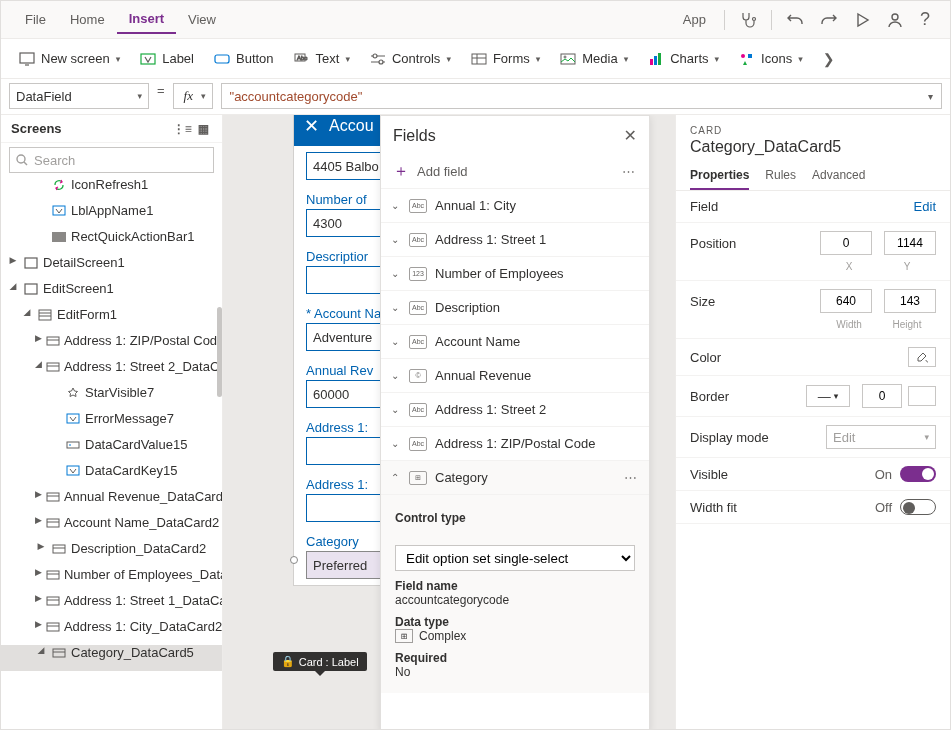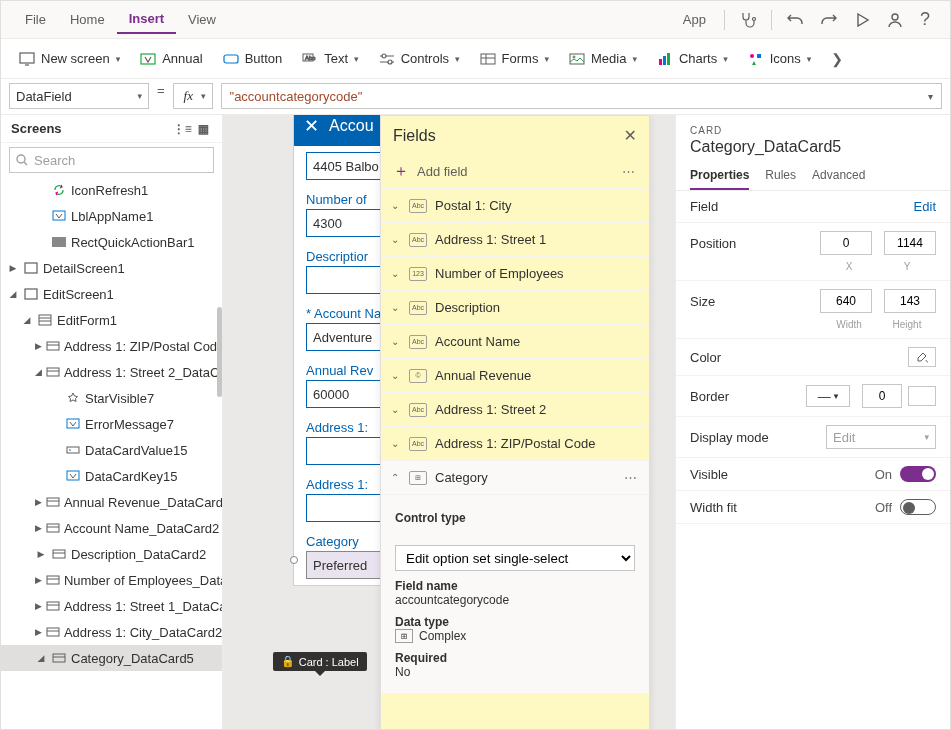--- a/index.html
+++ b/index.html
@@ -31,42 +31,42 @@
   .main { display: flex; height: calc(730px - 38px - 40px - 36px); }
 
   
   .tree { width: 222px; border-right: 1px solid #edebe9; background: #fff; display:flex; flex-direction:column; }
   .tree-head { display: flex; align-items: center; padding: 6px 10px; border-bottom: 1px solid #f3f2f1; font-weight:600;}
   .tree-head .sp { flex:1;}
   .tree-head .mini { font-size:12px; color:#605e5c; padding:0 3px; cursor:pointer;}
   .tree-search { margin: 4px 8px; height: 26px; border: 1px solid #c8c6c4; display:flex; align-items:center; padding:0 6px; color:#a19f9d;}
   .tree-search svg { margin-right:6px;}
   .tree-body { overflow-y:auto; flex:1; position:relative;}
-  .node { display:flex; align-items:center; height:26px; padding-right:4px; cursor:pointer; white-space:nowrap; overflow:hidden;}
+  .node { display:flex; align-items:flex-start; height:26px; padding-right:4px; cursor:pointer; white-space:nowrap; overflow:hidden;}
   .node.sel { background:#e1dfdd;}
   .node .tw { width:12px; text-align:center; font-size:9px; color:#605e5c;}
   .node .ic { width:16px; height:16px; margin:0 4px; display:inline-flex; align-items:center; justify-content:center;}
   .scroll-thumb { position:absolute; right:0; top:130px; width:5px; height:90px; background:#c8c6c4; border-radius:3px;}
 
   
   .canvas { flex:1; background:#ebe9e7; position:relative; overflow:hidden;}
   .form-bg { position:absolute; left:70px; top:-10px; width:300px; background:#fff; border:1px solid #d2d0ce;}
   .form-title { background:#0063b1; color:#fff; height:40px; display:flex; align-items:center; padding:0 10px; gap:10px; font-size:16px;}
   .frow { padding:6px 12px; }
   .frow .lbl { color:#0063b1; font-size:13px; margin-bottom:2px;}
   .frow .val { border:1px solid #0063b1; height:28px; padding:2px 6px; display:flex; align-items:center;}
   .frow.req .lbl::before { content:"* "; color:#0063b1;}
   .sel-card { position:relative;}
   .sel-card .val { background:#e9e2ef; border:1px solid #888;}
   .handle { position:absolute; width:8px; height:8px; background:#fff; border:1px solid #888; border-radius:50%;}
   .tooltip { position:absolute; background:#323130; color:#fff; font-size:11px; padding:3px 8px; border-radius:2px; left:50px; top:537px; display:flex; align-items:center; gap:4px;}
   .tooltip::after{content:""; position:absolute; bottom:-5px; left:50%; margin-left:-5px; border:5px solid transparent; border-top-color:#323130; border-bottom:none;}
 
   
-  .fields-panel { position:absolute; left:157px; top:0; width:270px; bottom:0; background:#fef9c3; border:1px solid #e1dfdd; box-shadow:0 2px 8px rgba(0,0,0,.1); display:flex; flex-direction:column;}
+  .fields-panel { position:absolute; left:157px; top:0; width:270px; bottom:0; background:#ffffff; border:1px solid #e1dfdd; box-shadow:0 2px 8px rgba(0,0,0,.1); display:flex; flex-direction:column;}
   .fp-head { display:flex; align-items:center; padding:10px 12px; font-size:16px;}
   .fp-head .close { margin-left:auto; cursor:pointer; color:#605e5c;}
   .fp-add { display:flex; align-items:center; padding:6px 12px; color:#605e5c; border-bottom:1px solid #f3f2f1;}
   .fp-add .plus { color:#7b2e8e; font-size:16px; margin-right:8px;}
   .fp-add .more { margin-left:auto; letter-spacing:2px; cursor:pointer;}
   .fp-list { overflow-y:auto;}
   .fp-item { display:flex; align-items:center; height:34px; padding:0 10px; border-bottom:1px solid #f3f2f1; gap:8px; cursor:pointer;}
   .fp-item .tw { font-size:10px; color:#605e5c; width:10px;}
   .fp-item .ty { width:18px; height:14px; border:1px solid #a19f9d; border-radius:2px; font-size:7px; display:flex; align-items:center; justify-content:center; color:#605e5c;}
   .fp-item.exp { background:#faf9f8;}
@@ -154,21 +154,21 @@
       <span class="chev">▾</span>
   </div>
   <div class="vsep" style="height:24px;background:#edebe9;"></div>
   <div class="rib-btn">
     <span class="rib-ico">
         <svg width="16" height="14" fill="none" stroke="#1aab40" stroke-width="1.2">
           <rect x="1" y="2" width="14" height="10"></rect>
           <path d="M5 5l3 5 3-5" stroke="#605e5c"></path>
         </svg>
       </span>
-    <span>Annual</span>
+    <span>Label</span>
   </div>
   <div class="rib-btn">
     <span class="rib-ico">
         <svg width="16" height="14" fill="none" stroke="#0078d4" stroke-width="1.2">
           <rect x="1" y="3" width="14" height="8" rx="2"></rect>
         </svg>
       </span>
     <span>Button</span>
   </div>
   <div class="vsep" style="height:24px;background:#edebe9;"></div>
@@ -520,21 +520,21 @@
       </div>
       <div class="fp-add">
         <span class="plus">＋</span>
         <span>Add field</span>
         <span class="more">⋯</span>
       </div>
       <div class="fp-list" id="fp-list">
           <div class="fp-item">
             <span class="tw">⌄</span>
             <span class="ty">Abc</span>
-            <span>Postal 1: City</span>
+            <span>Annual 1: City</span>
           </div>
           <div class="fp-item">
             <span class="tw">⌄</span>
             <span class="ty">Abc</span>
             <span>Address 1: Street 1</span>
           </div>
           <div class="fp-item">
             <span class="tw">⌄</span>
             <span class="ty">123</span>
             <span>Number of Employees</span>

